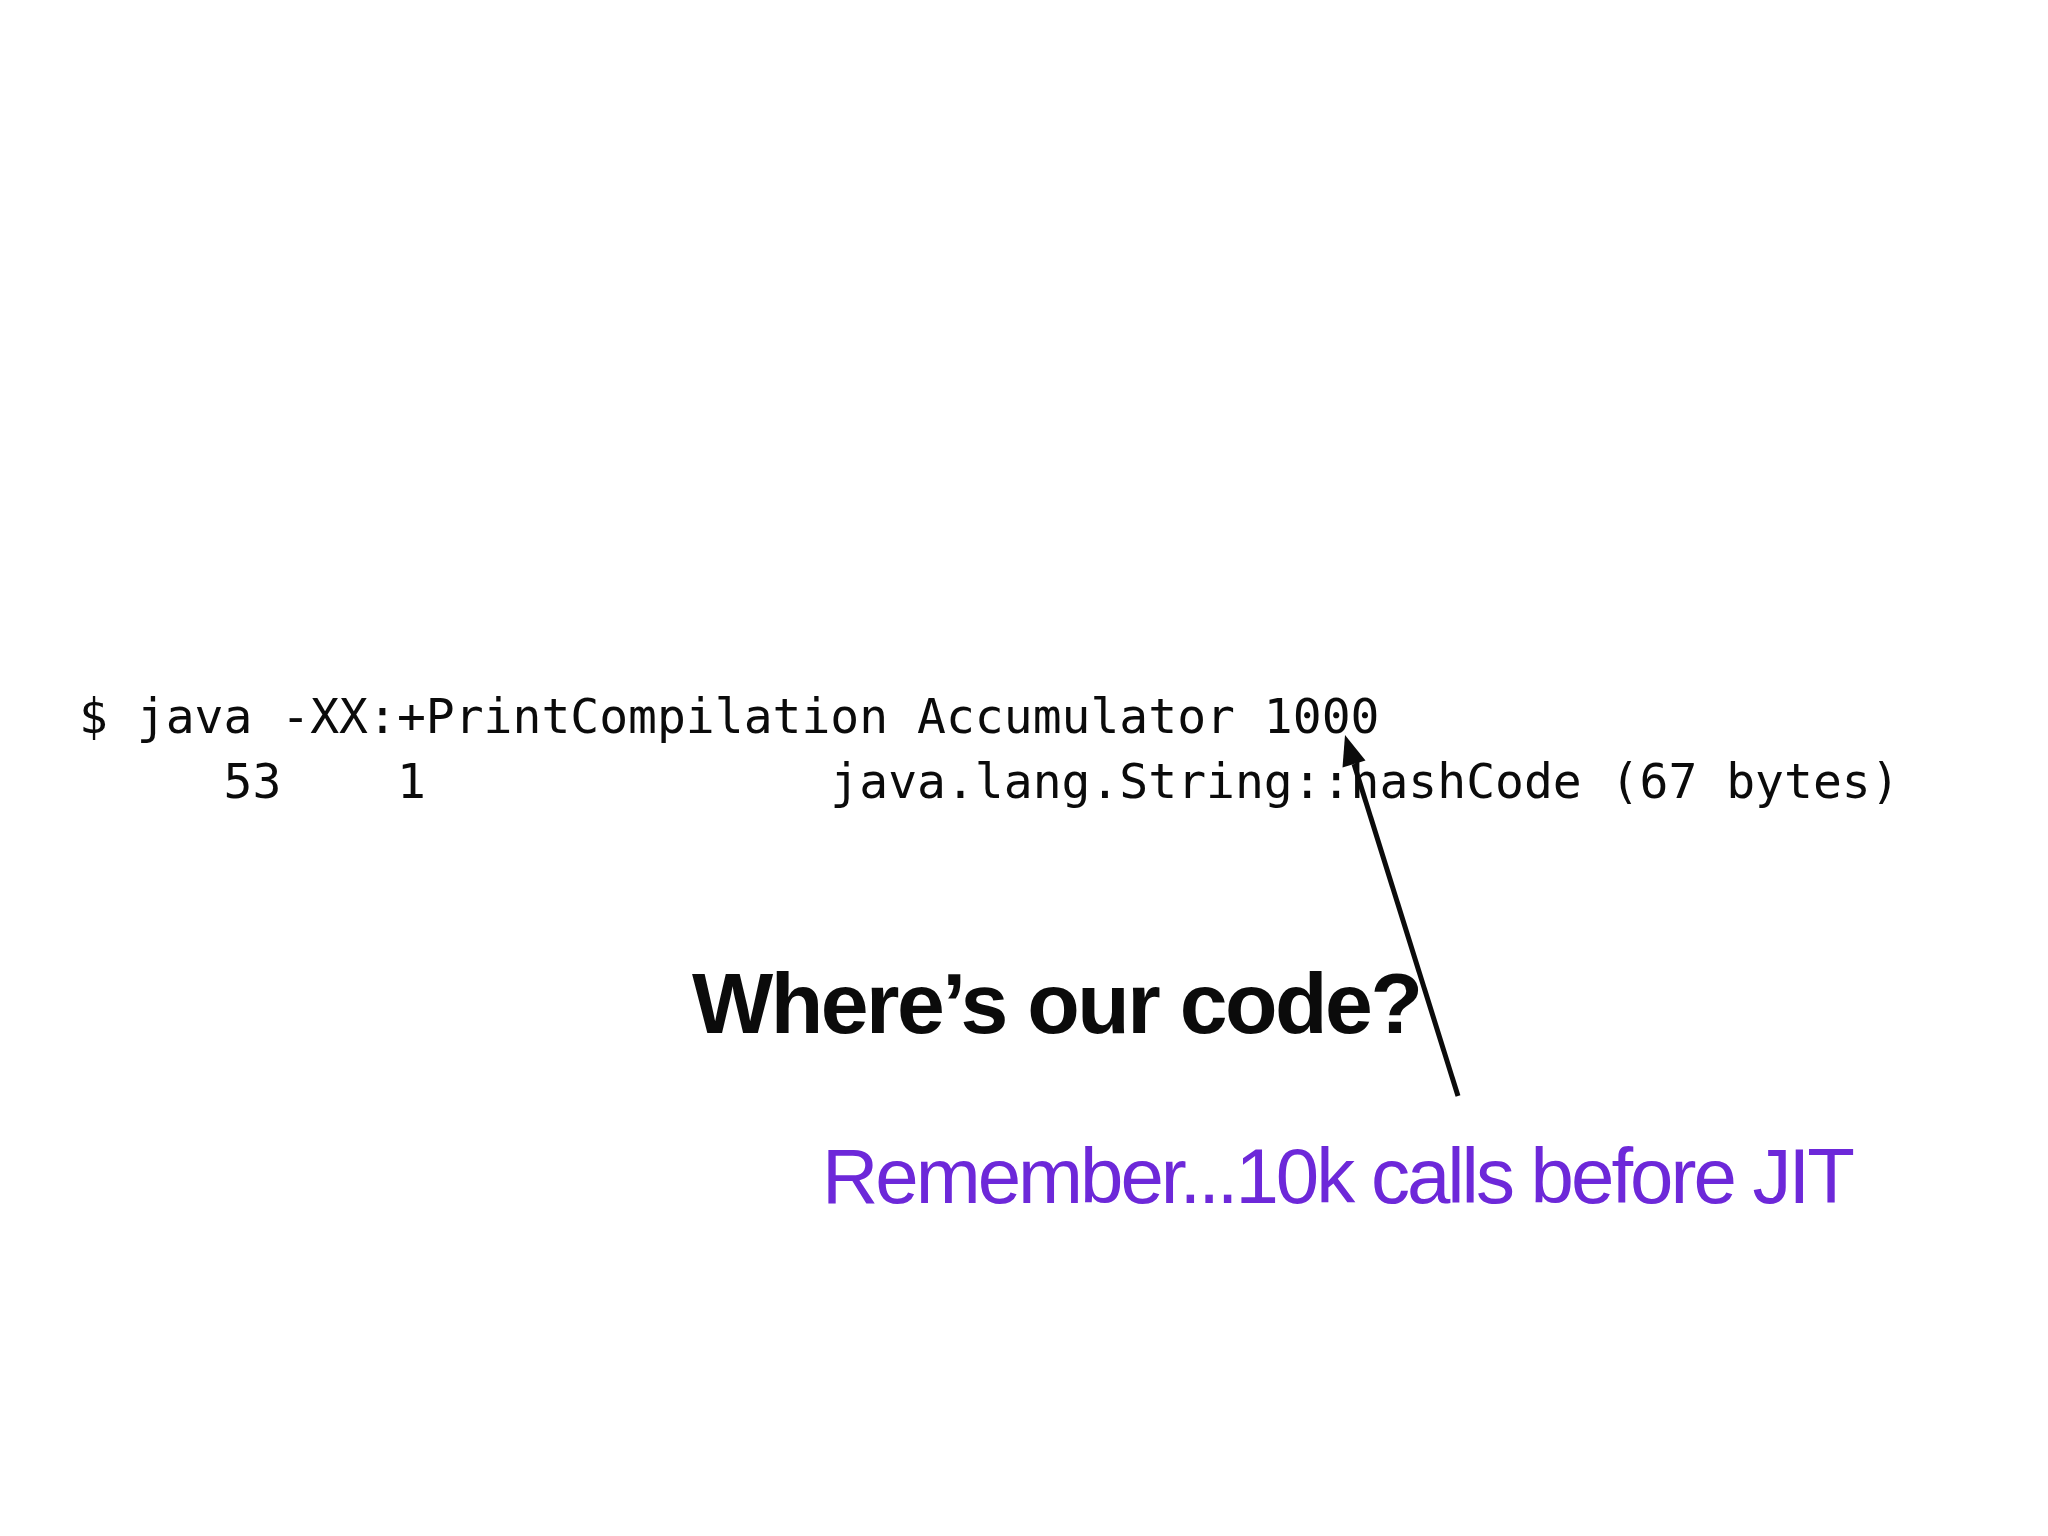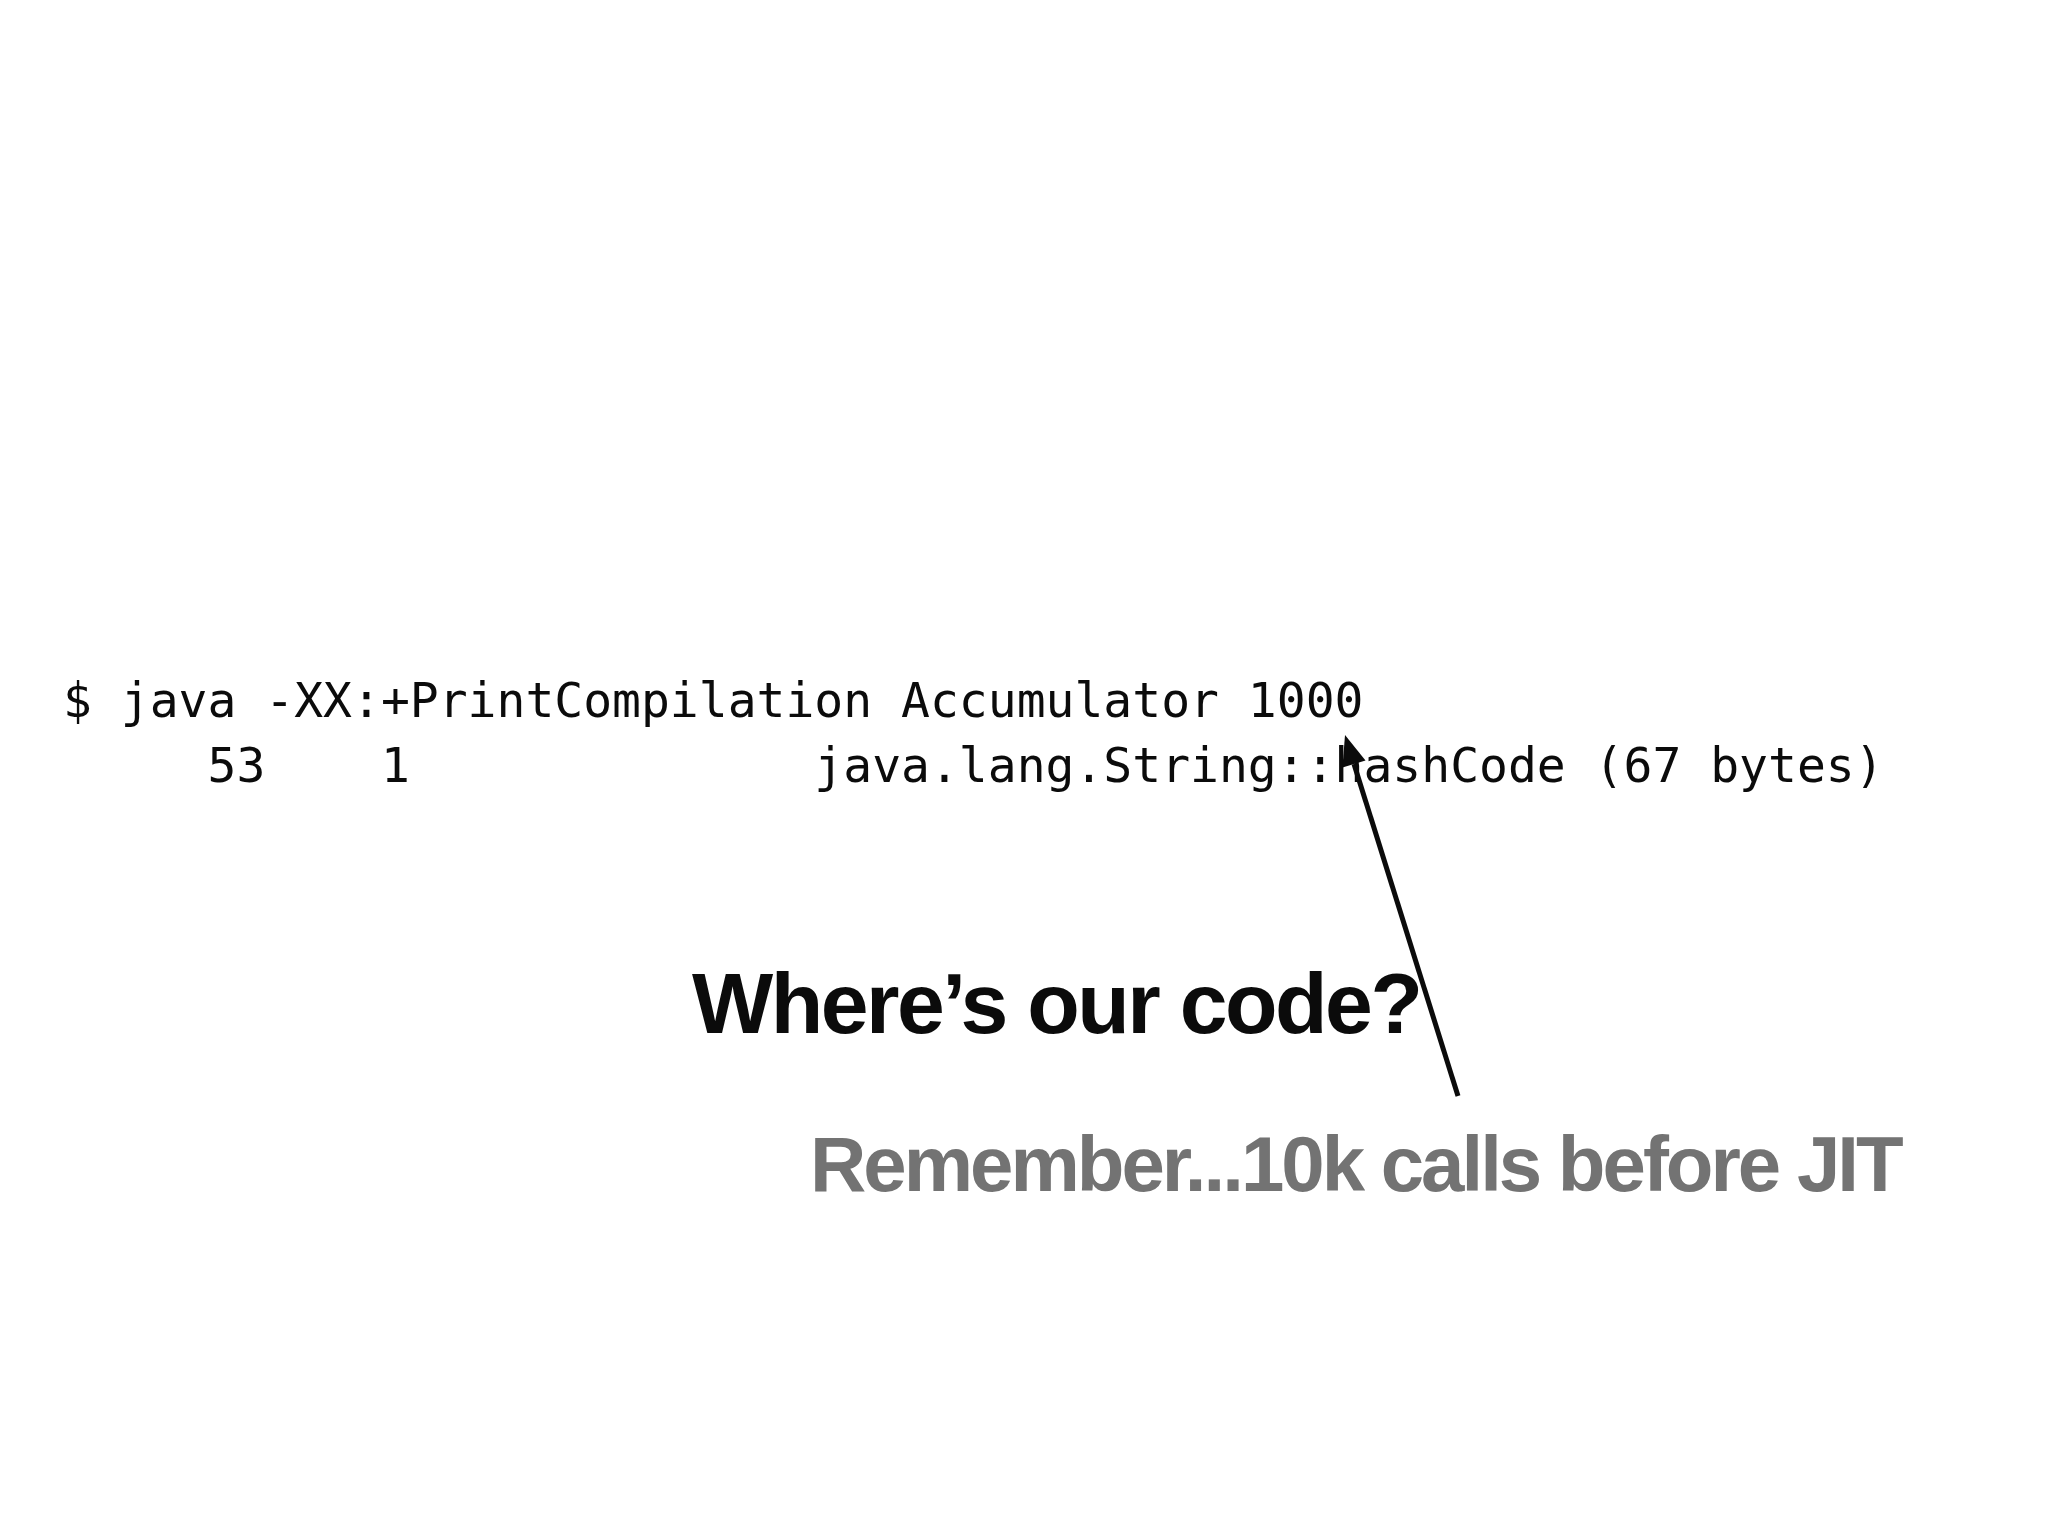--- a/index.html
+++ b/index.html
@@ -12,21 +12,21 @@
     width: 2048px;
     height: 1536px;
     background: #ffffff;
     overflow: hidden;
     font-family: "Liberation Sans", sans-serif;
   }
   .terminal {
     position: absolute;
     left: 63px;
     top: 668px;
-    margin: 0;
+    margin: 16px;
     font-family: "DejaVu Sans Mono", monospace;
     font-size: 48px;
     line-height: 65px;
     color: #0b0b0b;
     white-space: pre;
   }
   .arrow-layer {
     position: absolute;
     left: 0;
     top: 0;
@@ -43,26 +43,26 @@
     line-height: 1;
     font-weight: 700;
     letter-spacing: -2.5px;
     color: #0b0b0b;
     white-space: nowrap;
   }
   .reminder {
     position: absolute;
     left: 806px;
     top: 1121px;
-    margin: 4px;
+    margin: 16px;
     font-size: 78px;
     line-height: 1;
-    font-weight: 700;
+    font-weight: 400;
     letter-spacing: -3px;
-    color: #737373;
+    color: #6d28d9;
     white-space: nowrap;
   }
 </style>
 </head>
 <body>
 
 <div class="slide">
 
   <pre class="terminal"><div>$ java -XX:+PrintCompilation Accumulator 1000</div><div>     53    1              java.lang.String::hashCode (67 bytes)</div></pre>
 

